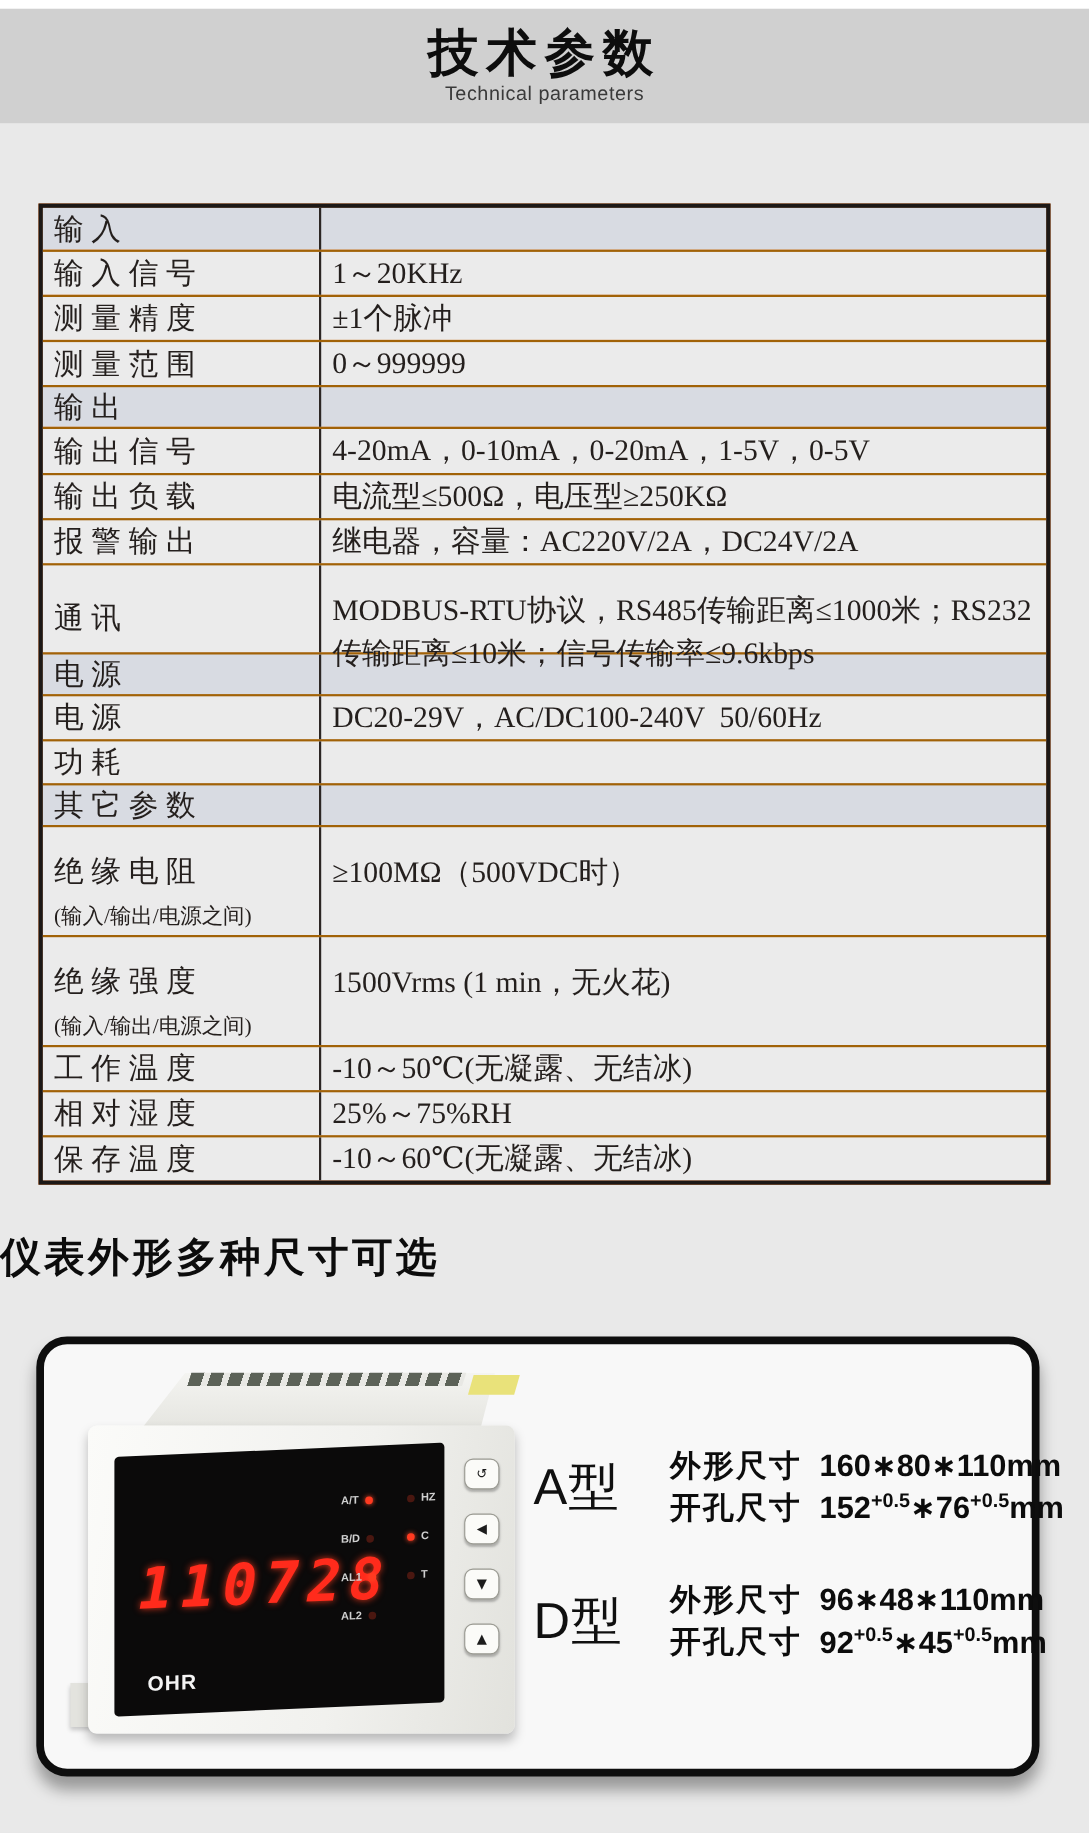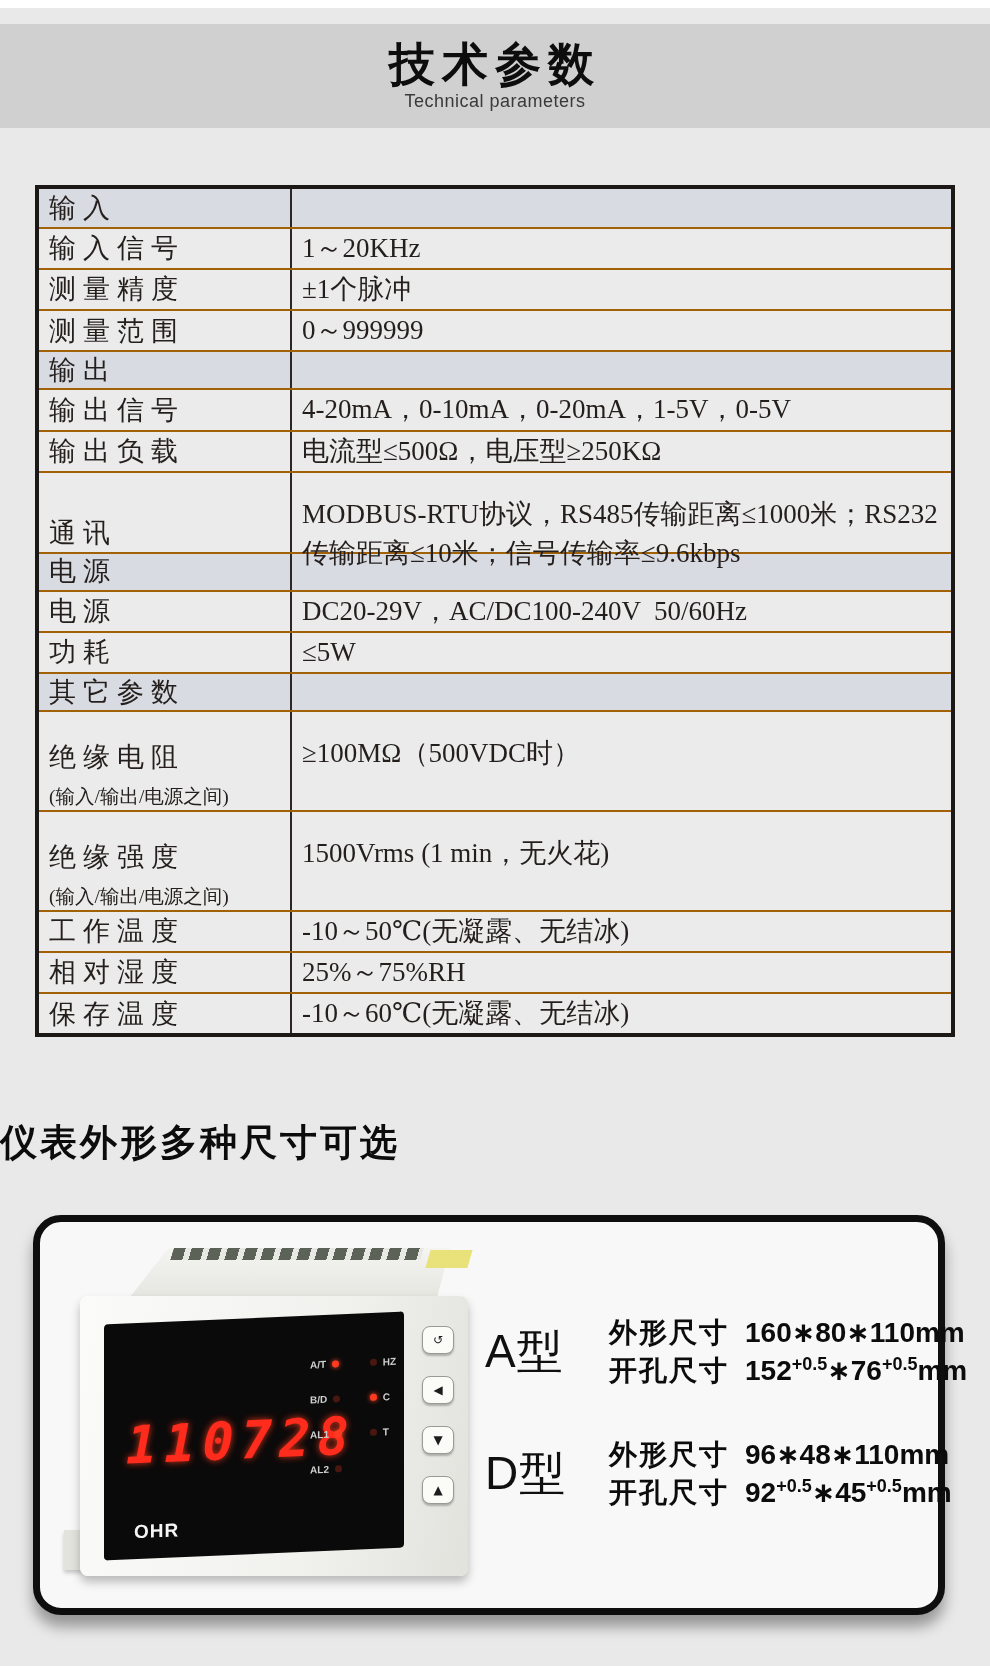--- a/index.html
+++ b/index.html
@@ -2,37 +2,37 @@
 <html><head>
 <meta charset="utf-8">
 <style>
   * { margin:0; padding:0; box-sizing:border-box; }
   html,body { background:#e9e9e9; }
   .page { position:relative; width:990px; height:1666px; background:#e9e9e9; overflow:hidden;
           font-family:"Liberation Serif","DejaVu Serif",serif; color:#241f1d; margin:0 auto; }
   .top-strip { position:absolute; left:0; top:0; width:990px; height:8px; background:#ffffff; }
 
   
-  .header-band { position:absolute; left:0; top:24px; width:990px; height:104px; background:#d0d0d0; text-align:center; }
+  .header-band { position:absolute; left:0; top:8px; width:990px; height:104px; background:#d0d0d0; text-align:center; }
   .page-title { margin-top:14px; font-family:"Liberation Sans","DejaVu Sans",sans-serif;
                 font-size:46px; font-weight:bold; letter-spacing:7px; color:#0d0d0d; line-height:1.15; }
   .page-subtitle { font-family:"Liberation Sans","DejaVu Sans",sans-serif; font-size:18px; color:#3a3a3a; letter-spacing:.5px; }
 
   
   .spec-table { position:absolute; left:35px; top:185px; width:920px;
                 border:4px solid #1c1816; background:#f97316; }
   .trow { display:flex; border-top:2px solid #a16207; }
   .trow:first-child { border-top:none; }
   .trow.section { background:#d8dbe2; height:38px; }
   .trow.normal  { background:#ebebeb; min-height:40px; }
   .trow.comm    { background:#ebebeb; height:81px; }
   .trow.tall    { background:#ebebeb; height:100px; }
   .cell { padding:0 10px; }
   .label-cell { flex:0 0 253px; border-right:2px solid #2c2624; display:flex; flex-direction:column; justify-content:center; }
-  .trow.tall .label-cell, .trow.comm .label-cell { justify-content:flex-end; padding-top:18px; }
+  .trow.tall .label-cell, .trow.comm .label-cell { justify-content:center; padding-top:18px; }
   .row-label { font-size:27px; letter-spacing:7px; line-height:1.35; white-space:nowrap; }
   .row-sublabel { font-size:19.5px; letter-spacing:0; margin-top:8px; white-space:nowrap; }
   .value-cell { flex:1; display:flex; align-items:center; font-size:27px; line-height:1.45; white-space:pre-wrap; }
   .trow.tall .value-cell, .trow.comm .value-cell { align-items:flex-start; padding-top:22px; }
 
   
   .size-heading { position:absolute; left:0; top:1118px; width:900px; 
                   font-family:"Liberation Sans","DejaVu Sans",sans-serif;
                   font-size:37px; font-weight:bold; letter-spacing:3px; color:#0c0c0c; }
   .size-card { position:absolute; left:33px; top:1215px; width:912px; height:400px;
@@ -133,20 +133,26 @@
             <span class="row-label">输出信号</span>
           </div>
           <div class="cell value-cell">4-20mA，0-10mA，0-20mA，1-5V，0-5V</div>
         </div>
         <div class="trow normal">
           <div class="cell label-cell">
             <span class="row-label">输出负载</span>
           </div>
           <div class="cell value-cell">电流型≤500Ω，电压型≥250KΩ</div>
         </div>
+        <div class="trow normal">
+          <div class="cell label-cell">
+            <span class="row-label">报警输出</span>
+          </div>
+          <div class="cell value-cell">继电器，容量：AC220V/2A，DC24V/2A</div>
+        </div>
         <div class="trow comm">
           <div class="cell label-cell">
             <span class="row-label">通讯</span>
           </div>
           <div class="cell value-cell">MODBUS-RTU协议，RS485传输距离≤1000米；RS232传输距离≤10米；信号传输率≤9.6kbps</div>
         </div>
         <div class="trow section">
           <div class="cell label-cell">
             <span class="row-label">电源</span>
           </div>
@@ -155,21 +161,20 @@
         <div class="trow normal">
           <div class="cell label-cell">
             <span class="row-label">电源</span>
           </div>
           <div class="cell value-cell">DC20-29V，AC/DC100-240V  50/60Hz</div>
         </div>
         <div class="trow normal">
           <div class="cell label-cell">
             <span class="row-label">功耗</span>
           </div>
-          <div class="cell value-cell">≤5W</div>
         </div>
         <div class="trow section">
           <div class="cell label-cell">
             <span class="row-label">其它参数</span>
           </div>
           <div class="cell value-cell"></div>
         </div>
         <div class="trow tall">
           <div class="cell label-cell">
             <span class="row-label">绝缘电阻</span>

